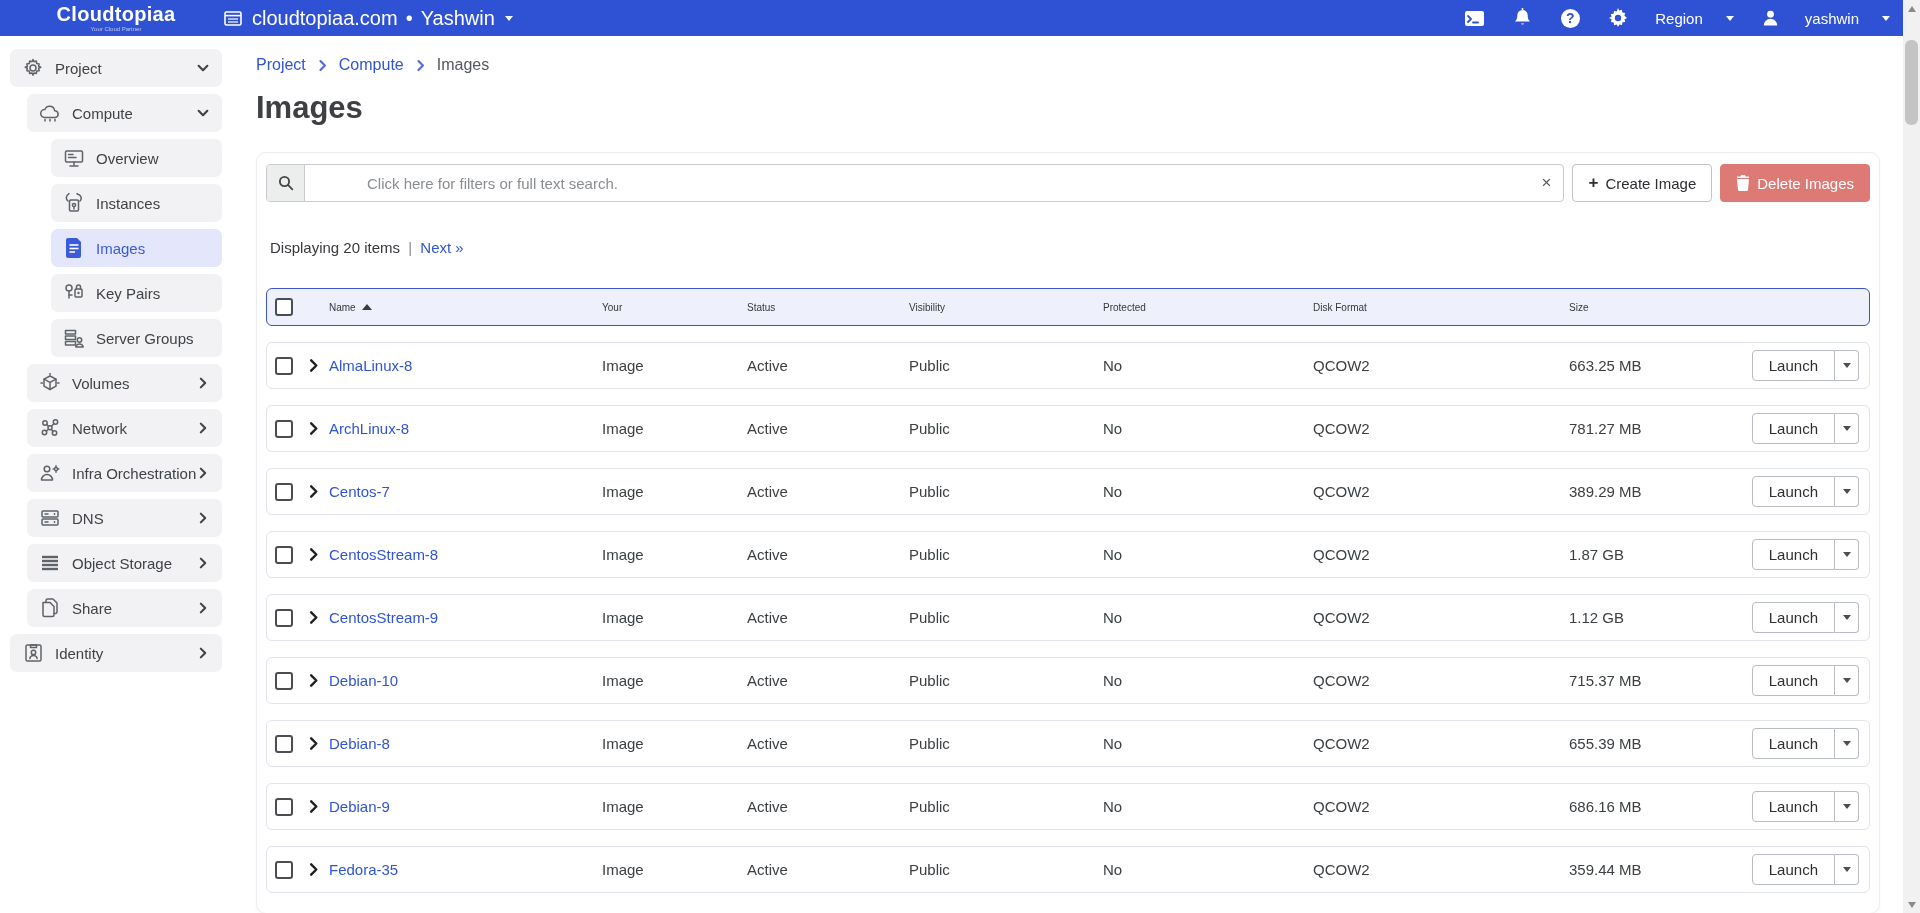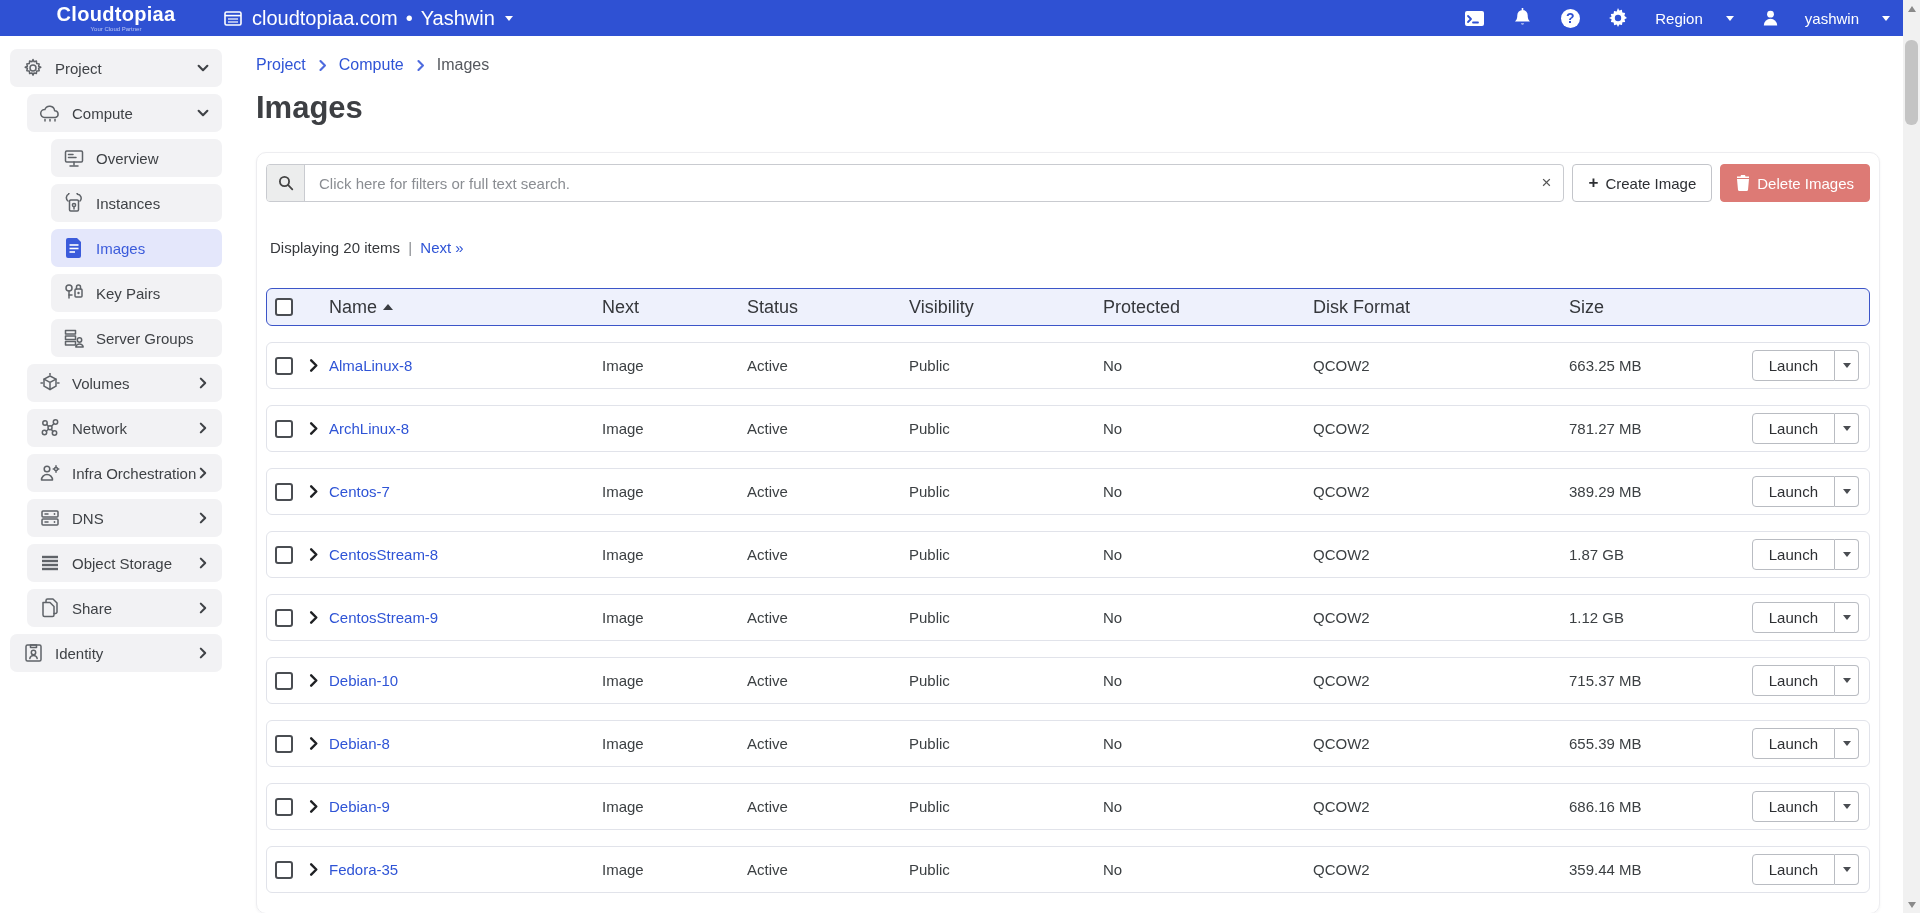--- a/index.html
+++ b/index.html
@@ -48,38 +48,38 @@
   h1.page-title { font-size:31px; font-weight:600; color:#3d3f43; margin-top:16px; }
 
   .card { margin-top:26px; border:1px solid #ededf0; border-radius:10px;
           box-shadow:0 1px 3px rgba(40,40,60,.05); padding:11px 9px 20px 9px; min-height:690px; }
 
   
   .toolbar { display:flex; align-items:stretch; gap:8px; height:38px; }
   .searchwrap { flex:1; display:flex; border:1px solid #c9cbd0; border-radius:4px; overflow:hidden; background:#fff; }
   .search-prefix { width:38px; background:#eceded; border-right:1px solid #c9cbd0; display:flex; align-items:center; justify-content:center; color:#444; }
   .searchwrap input { flex:1; border:none; outline:none; font-size:15px; padding:0 14px; color:#333;
-                      font-family:"Liberation Sans", sans-serif; }
+                      font-family:"Liberation Sans", sans-serif;margin-left:48px; }
   .searchwrap input::placeholder { color:#8a8d92; }
   .search-clear { width:34px; display:flex; align-items:center; justify-content:center; color:#555; font-size:17px; cursor:pointer; }
   .btn { border-radius:4px; font-size:15px; display:flex; align-items:center; gap:7px; padding:0 15px; cursor:pointer;
          font-family:"Liberation Sans", sans-serif; }
   .btn-create { background:#fff; border:1px solid #c3c5ca; color:#2d2f33; }
   .btn-create .plus { font-weight:bold; font-size:17px; }
   .btn-delete { background:var(--danger,#dd7a75); border:1px solid var(--danger,#dd7a75); color:#fff; }
 
   .pagination { margin:37px 0 0 4px; font-size:15px; color:#37393d; }
   .pagination .pipe { color:#8a8d92; margin:0 4px; }
   .pagination a { color:var(--link,#2f54d6); text-decoration:none; cursor:pointer; }
 
   
   .grid-cols { display:grid; grid-template-columns:31px 23px 273px 145px 162px 194px 210px 256px 1fr 106px;
                align-items:center; padding:0 10px 0 8px; }
   .thead { height:38px; margin-top:32px; background:var(--header-bg,#eef1fc);
-           border:1px solid var(--header-border,#3c55c8); border-radius:6px; font-size:18px; color:#35373b; }
+           border:1px solid var(--header-border,#3c55c8); border-radius:6px; font-size:10px; color:#35373b; }
   .th { cursor:pointer; display:flex; align-items:center; gap:6px; }
   .sort-caret { width:0; height:0; border-left:5px solid transparent; border-right:5px solid transparent;
                 border-bottom:6px solid #3a3d42; display:inline-block; }
   .trow { height:47px; margin-top:16px; background:#fff; border:1px solid var(--row-border,#e1e3ea);
           border-radius:6px; font-size:15px; }
   .cb { width:18px; height:18px; border:2px solid #4a4d52; border-radius:3px; background:#fff; cursor:pointer; }
   .expander { color:#1f2124; display:flex; cursor:pointer; }
   .name-link { color:var(--link,#2f54d6); text-decoration:none; cursor:pointer; }
   .cell-action { display:flex; justify-content:flex-end; }
   .launch-group { display:flex; }
@@ -440,21 +440,21 @@
         <a>Next »</a>
       </div>
 
       <div class="thead grid-cols">
         <span class="cb"></span>
         <span></span>
         <span class="th">
           <span>Name</span>
           <span class="sort-caret"></span>
         </span>
-        <span class="th">Next</span>
+        <span class="th">Your</span>
         <span class="th">Status</span>
         <span class="th">Visibility</span>
         <span class="th">Protected</span>
         <span class="th">Disk Format</span>
         <span class="th">Size</span>
         <span></span>
       </div>
 
       <div>
         <div class="trow grid-cols">

